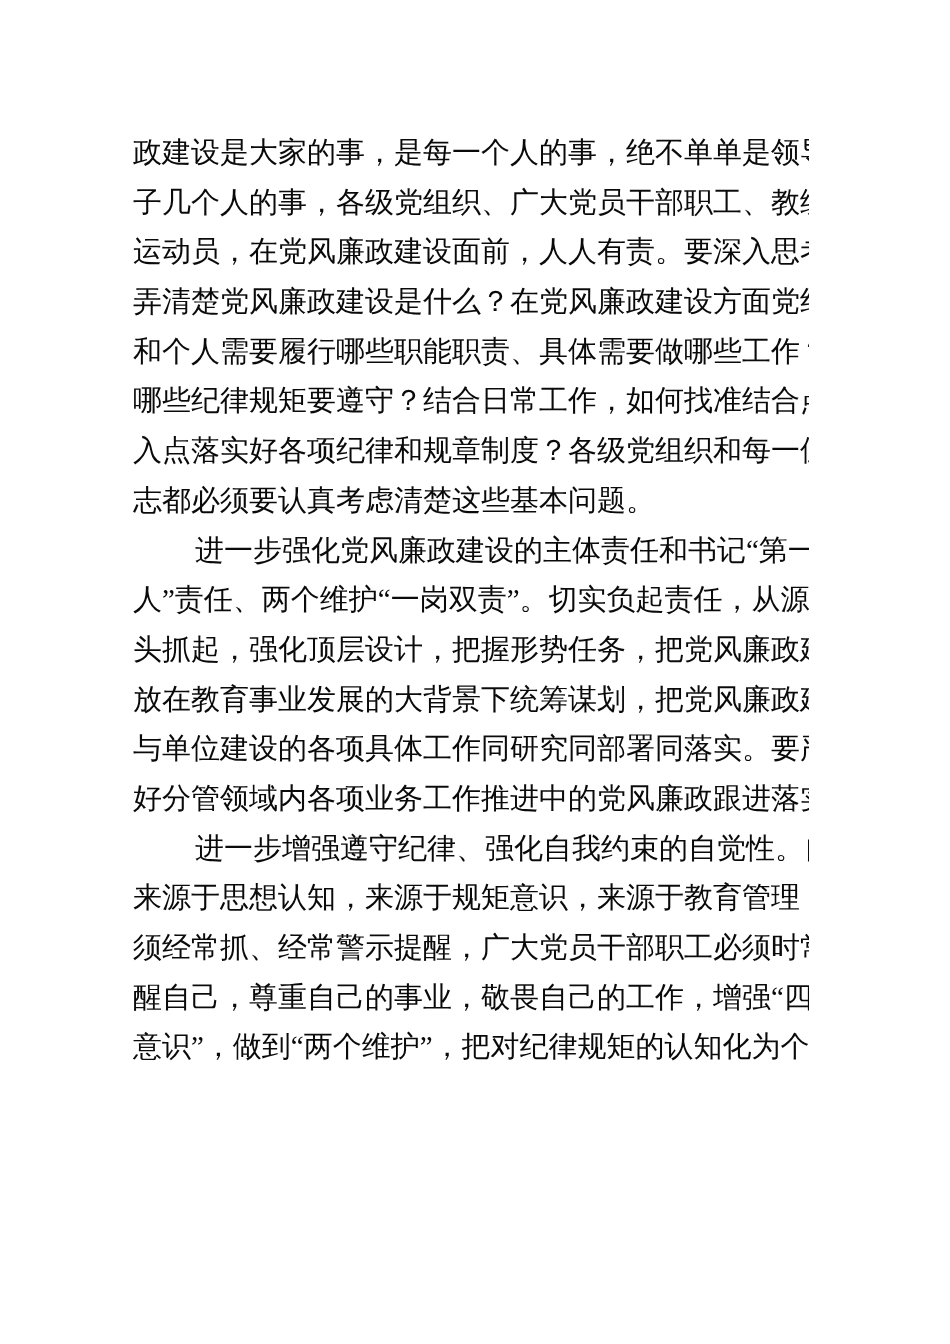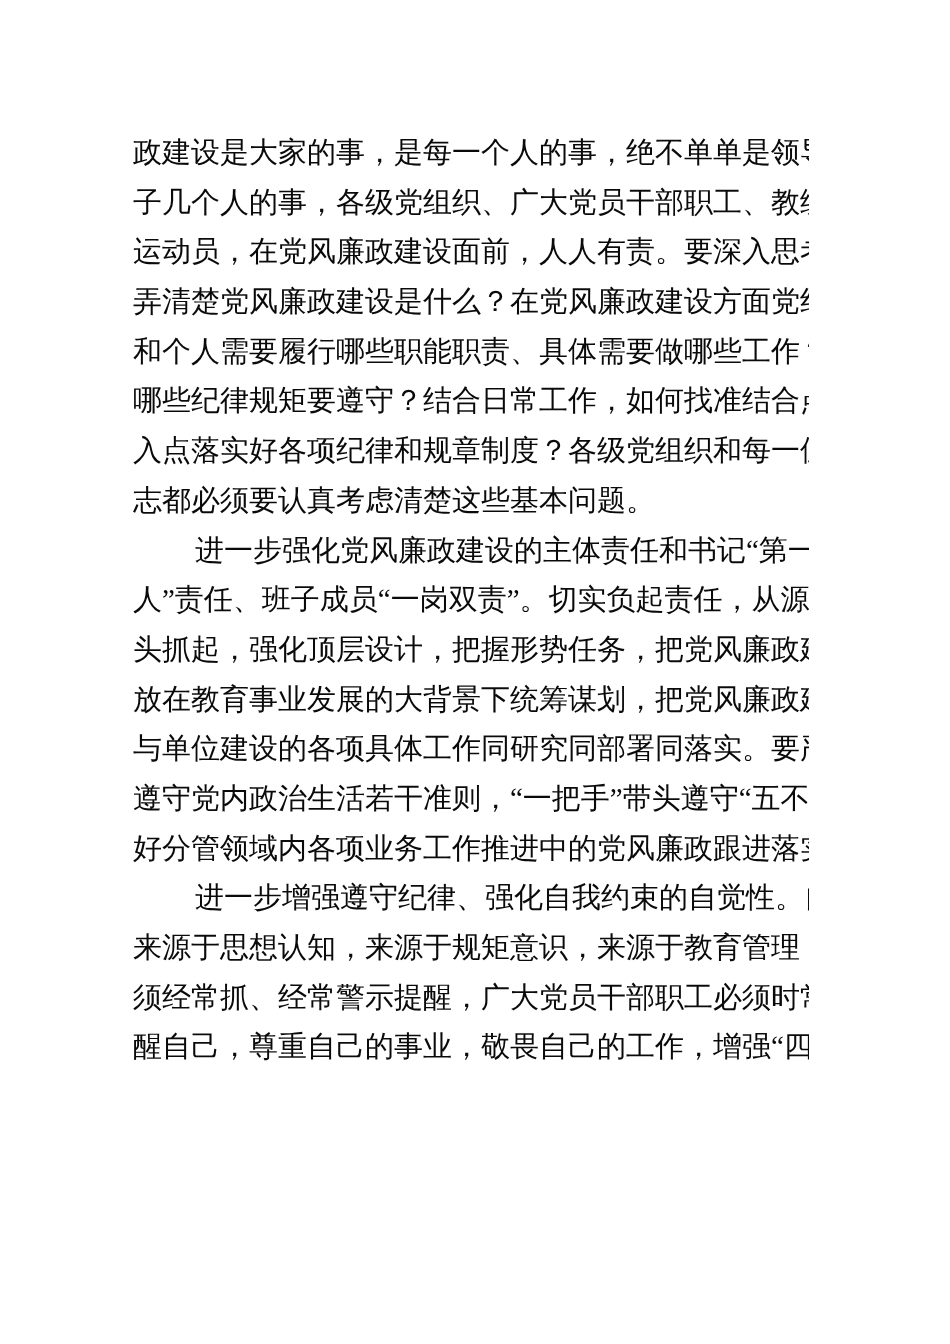--- a/index.html
+++ b/index.html
@@ -60,27 +60,27 @@
         <div class="line">子几个人的事，各级党组织、广大党员干部职工、教练员</div>
         <div class="line">运动员，在党风廉政建设面前，人人有责。要深入思考，</div>
         <div class="line">弄清楚党风廉政建设是什么？在党风廉政建设方面党组织</div>
         <div class="line">和个人需要履行哪些职能职责、具体需要做哪些工作？有</div>
         <div class="line">哪些纪律规矩要遵守？结合日常工作，如何找准结合点切</div>
         <div class="line">入点落实好各项纪律和规章制度？各级党组织和每一位同</div>
         <div class="line line-last">志都必须要认真考虑清楚这些基本问题。</div>
       </div>
       <div class="paragraph">
         <div class="line line-indent">进一步强化党风廉政建设的主体责任和书记“第一责任</div>
-        <div class="line">人”责任、班子成员“一岗双责”。切实负起责任，从源</div>
+        <div class="line">人”责任、两个维护“一岗双责”。切实负起责任，从源</div>
         <div class="line">头抓起，强化顶层设计，把握形势任务，把党风廉政建设</div>
         <div class="line">放在教育事业发展的大背景下统筹谋划，把党风廉政建设</div>
         <div class="line">与单位建设的各项具体工作同研究同部署同落实。要严格</div>
-        <div class="line">遵守党内政治生活若干准则，“一把手”带头遵守“五不</div>
         <div class="line">好分管领域内各项业务工作推进中的党风廉政跟进落实工</div>
       </div>
       <div class="paragraph">
         <div class="line line-indent">进一步增强遵守纪律、强化自我约束的自觉性。自觉性</div>
         <div class="line">来源于思想认知，来源于规矩意识，来源于教育管理，必</div>
         <div class="line">须经常抓、经常警示提醒，广大党员干部职工必须时常警</div>
         <div class="line">醒自己，尊重自己的事业，敬畏自己的工作，增强“四个</div>
+        <div class="line line-last">意识”，做到“两个维护”，把对纪律规矩的认知化为个</div>
       </div>
     </div>
 </div>
 
 </body></html>

